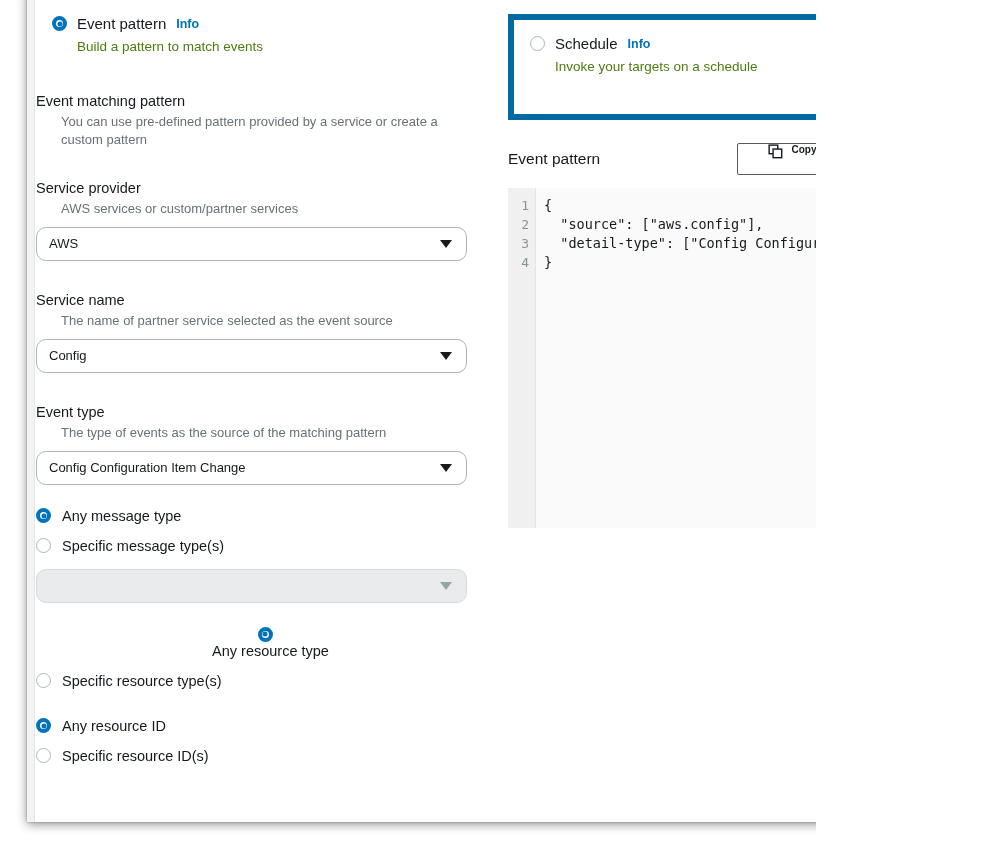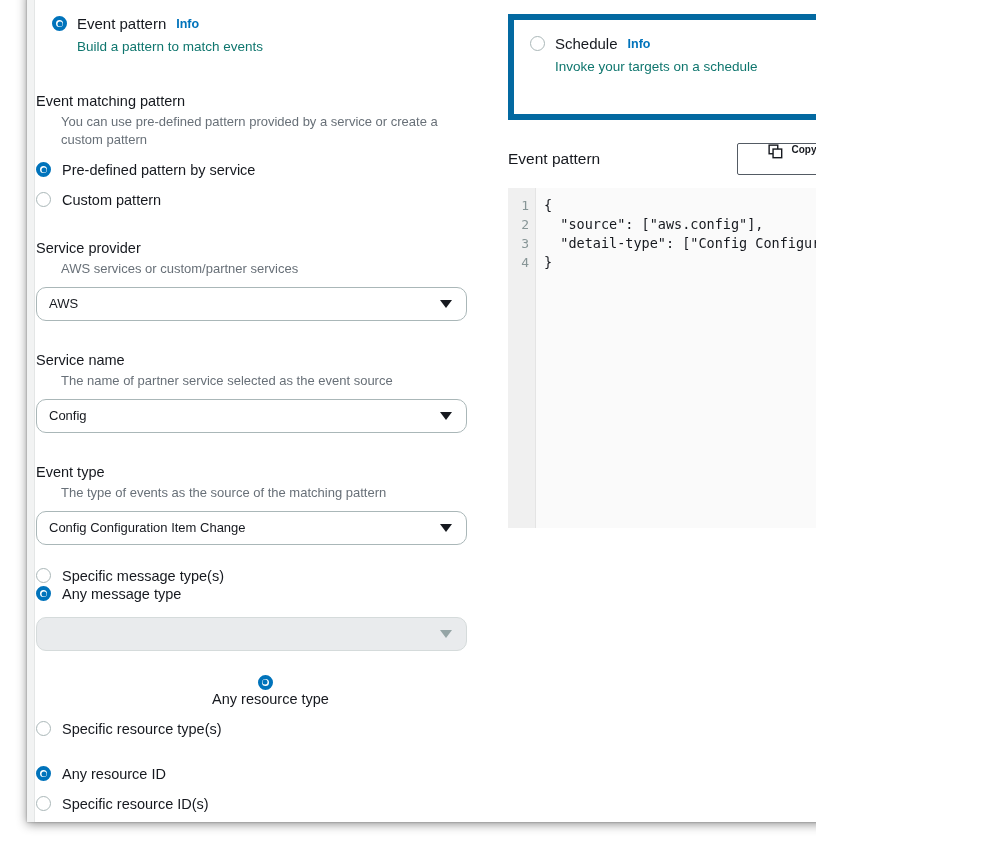--- a/index.html
+++ b/index.html
@@ -70,21 +70,21 @@
   .tile-text { margin-left: 10px; }
   .tile-title {
     font-size: 15px; color: #16191f; line-height: 18px;
     display: inline-block; vertical-align: middle;
   }
   .info-link {
     font-size: 12.5px; font-weight: bold; color: #0073bb;
     margin-left: 10px; cursor: pointer; vertical-align: middle;
   }
   .tile-desc {
-    font-size: 13.5px; color: #0f766e; margin-top: 5px; line-height: 18px;
+    font-size: 13.5px; color: #4d7c0f; margin-top: 5px; line-height: 18px;
   }
 
   
   .radio {
     width: 15px; height: 15px; border-radius: 50%;
     border: 1.6px solid #aab7b8; background: #ffffff;
     flex: 0 0 auto; margin-top: 2px; cursor: pointer;
     position: relative;
   }
   .radio.on {
@@ -205,30 +205,20 @@
               <span class="tile-title">Event pattern</span><span class="info-link">Info</span>
               <div class="tile-desc">Build a pattern to match events</div>
             </span>
           </div>
         </div>
 
         <div style="margin-top:-4px;">
           <div class="field-label">Event matching pattern</div>
           <div class="field-desc" style="max-width:420px;">You can use pre-defined pattern provided by a service or create a custom pattern</div>
 
-          <div class="radio-group tight">
-            <div class="radio-line">
-              <span class="radio on"></span>
-              <span class="radio-label">Pre-defined pattern by service</span>
-            </div>
-            <div class="radio-line">
-              <span class="radio"></span>
-              <span class="radio-label">Custom pattern</span>
-            </div>
-          </div>
         </div>
 
         <div class="field">
           <div class="field-label">Service provider</div>
           <div class="field-desc">AWS services or custom/partner services</div>
           <div class="select">
             <span class="val">AWS</span>
             <span class="caret"></span>
           </div>
         </div>
@@ -245,27 +235,27 @@
         <div class="field">
           <div class="field-label">Event type</div>
           <div class="field-desc">The type of events as the source of the matching pattern</div>
           <div class="select">
             <span class="val">Config Configuration Item Change</span>
             <span class="caret"></span>
           </div>
         </div>
 
         <div class="radio-group" style="margin-top:22px;">
+          <div class="radio-line" style="margin-top:0;">
+            <span class="radio on"></span>
+            <span class="radio-label">Any message type</span>
+          </div>
           <div class="radio-line">
             <span class="radio"></span>
             <span class="radio-label">Specific message type(s)</span>
-          </div>
-          <div class="radio-line" style="margin-top:0;">
-            <span class="radio on"></span>
-            <span class="radio-label">Any message type</span>
           </div>
         </div>
 
         <div class="select disabled" style="margin-top:14px;">
           <span class="val"></span>
           <span class="caret"></span>
         </div>
 
         <div class="radio-group" style="margin-top:24px;">
           <div class="radio-line" style="margin-top:0;flex-direction:column;">

